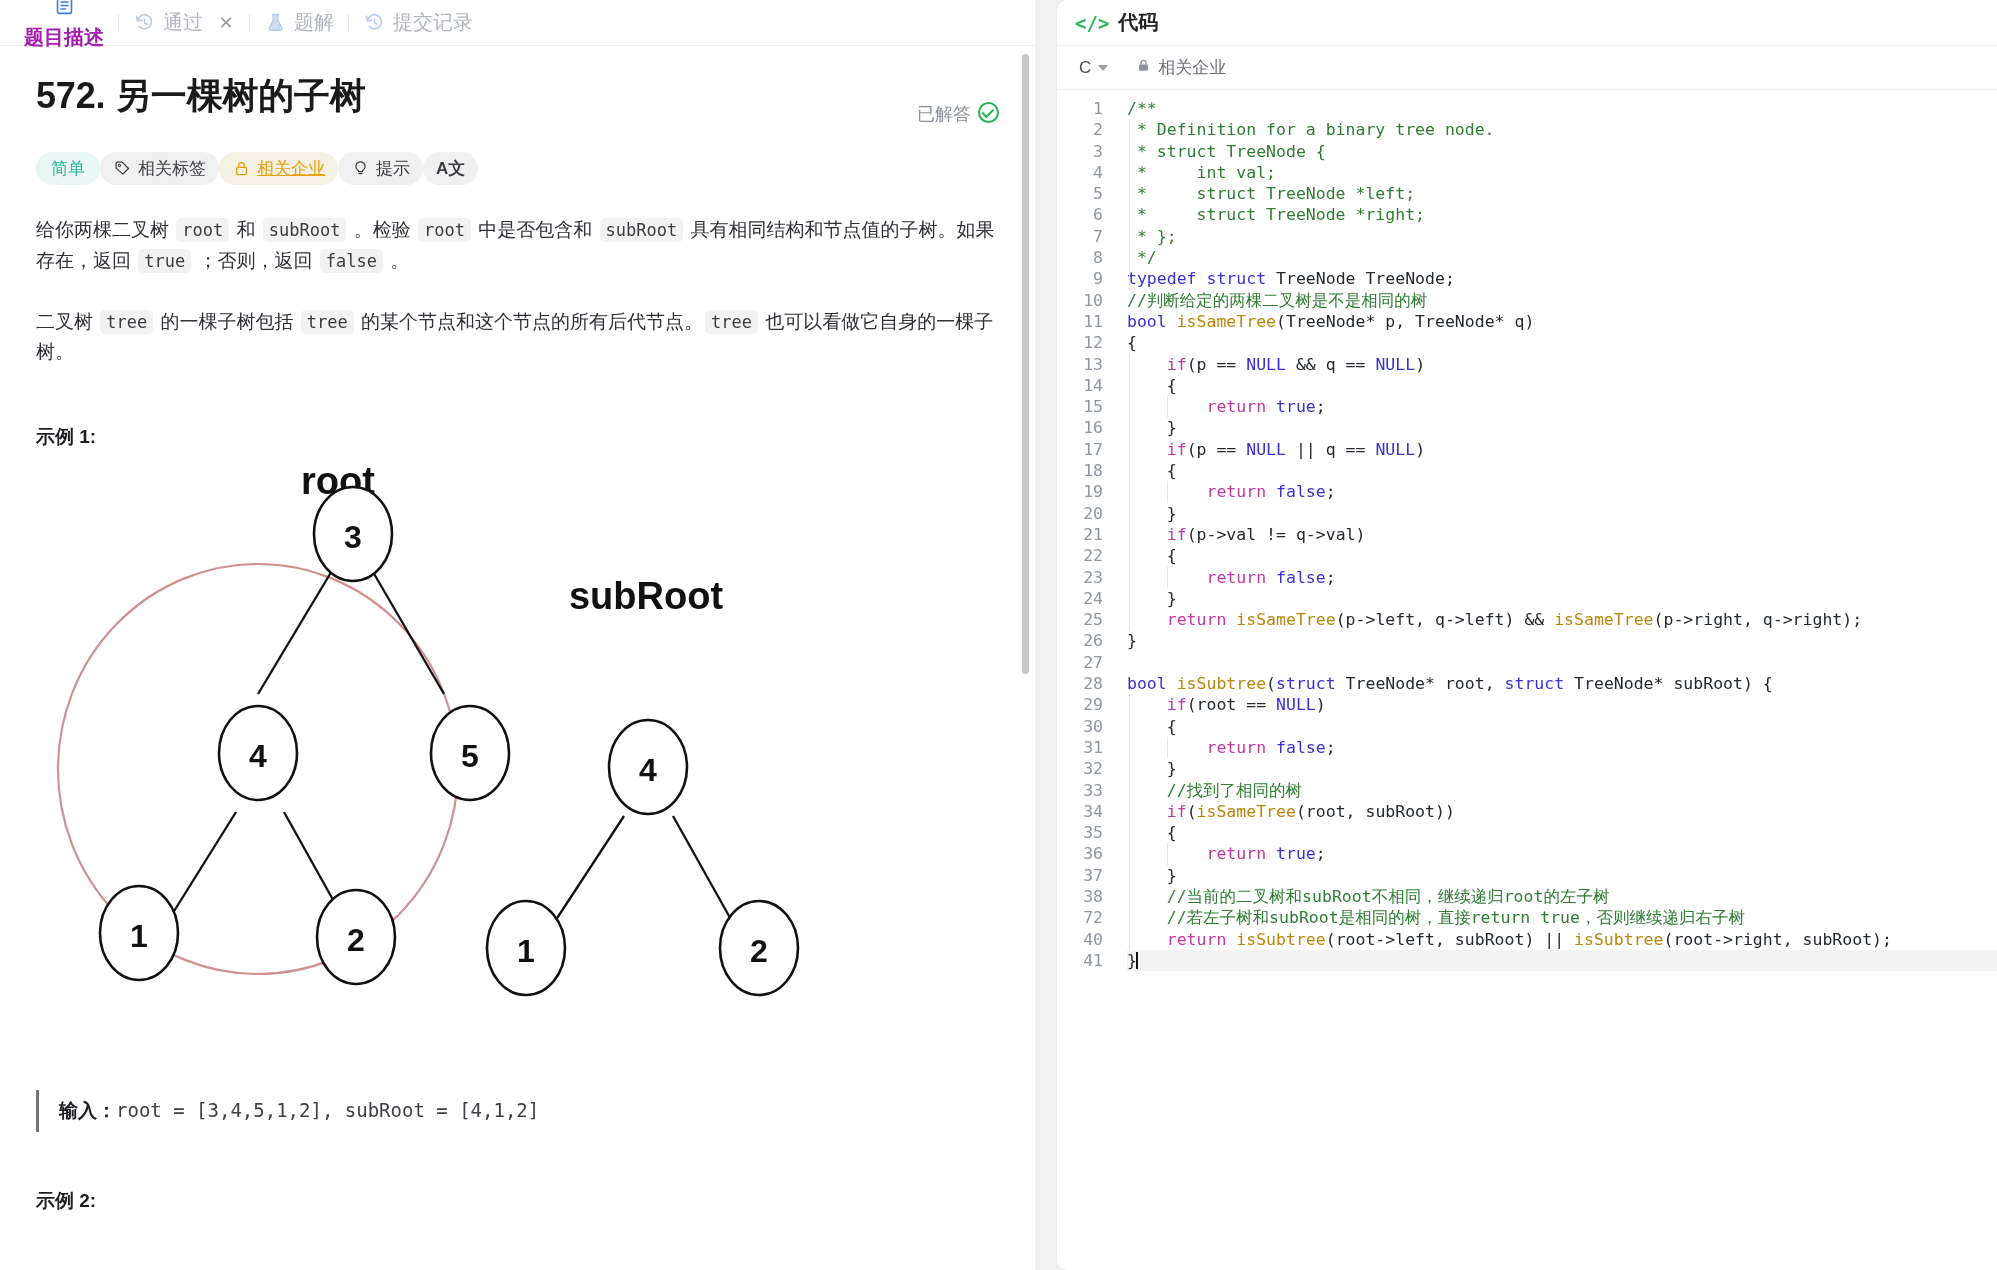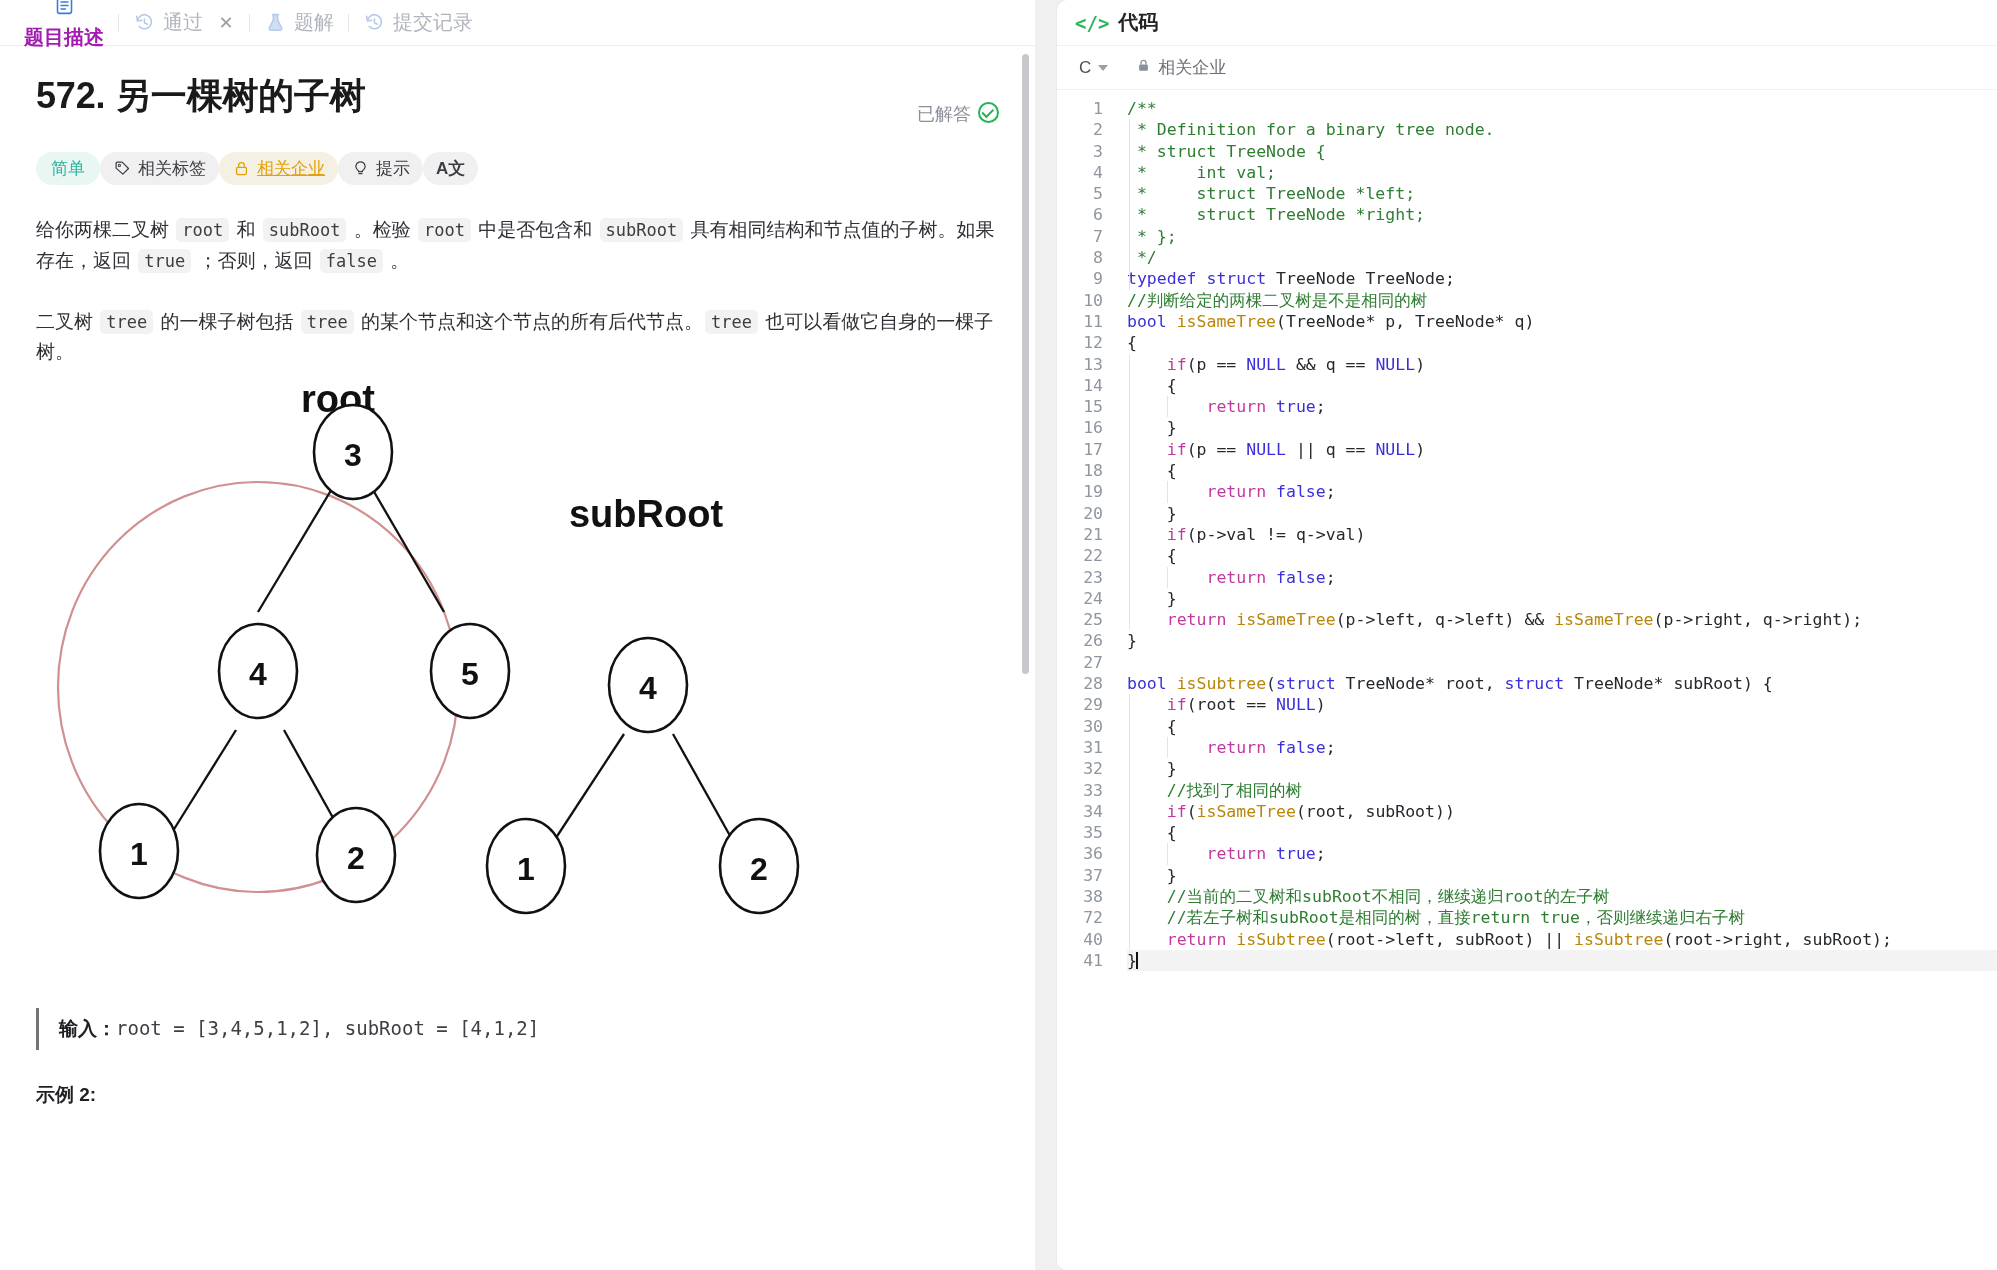--- a/index.html
+++ b/index.html
@@ -311,20 +311,21 @@
 
         <div class="badge">
           <span class="badge-label" style="font-weight:600;">A文</span>
         </div>
       </div>
 
       <p class="para"><span>给你两棵二叉树 </span><code class="inline">root</code><span> 和 </span><code class="inline">subRoot</code><span> 。检验 </span><code class="inline">root</code><span> 中是否包含和 </span><code class="inline">subRoot</code><span> 具有相同结构和节点值的子树。如果存在，返回 </span><code class="inline">true</code><span> ；否则，返回 </span><code class="inline">false</code><span> 。</span></p>
 
       <p class="para"><span>二叉树 </span><code class="inline">tree</code><span> 的一棵子树包括 </span><code class="inline">tree</code><span> 的某个节点和这个节点的所有后代节点。</span><code class="inline">tree</code><span> 也可以看做它自身的一棵子树。</span></p>
 
+      <div class="example-head">示例 1:</div>
 
       <div id="tree-figure">
         <svg width="860" height="600" viewBox="0 0 860 600">
 
           <ellipse cx="222" cy="305" rx="200" ry="205" fill="none" stroke="#d09090" stroke-width="2.2"></ellipse>
 
           <text x="302" y="30" font-family="'Liberation Sans', sans-serif" font-size="38" font-weight="700" fill="#111" text-anchor="middle">root</text>
 
           <text x="610" y="145" font-family="'Liberation Sans', sans-serif" font-size="38" font-weight="700" fill="#111" text-anchor="middle">subRoot</text>
 
@@ -369,21 +370,21 @@
             <ellipse cx="723" cy="484" rx="39" ry="47" fill="#fff" stroke="#111" stroke-width="2.6"></ellipse>
             <text x="723" y="498" font-family="'Liberation Sans', sans-serif" font-size="32" font-weight="700" fill="#111" text-anchor="middle">2</text>
           </g>
         </svg>
       </div>
 
       <div class="io-block">
         <div class="io-line"><span class="io-label">输入：</span><span>root = [3,4,5,1,2], subRoot = [4,1,2]</span></div>
       </div>
 
-      <div class="example-head" style="margin-top:32px">示例 2:</div>
+      <div class="example-head" style="margin-top:56px">示例 2:</div>
 
       <div style="height:60px"></div>
     </div>
 
     <div id="left-scrollbar"></div>
   </div>
 
   <div id="panel-gap"></div>
 
   <div id="right-panel">

